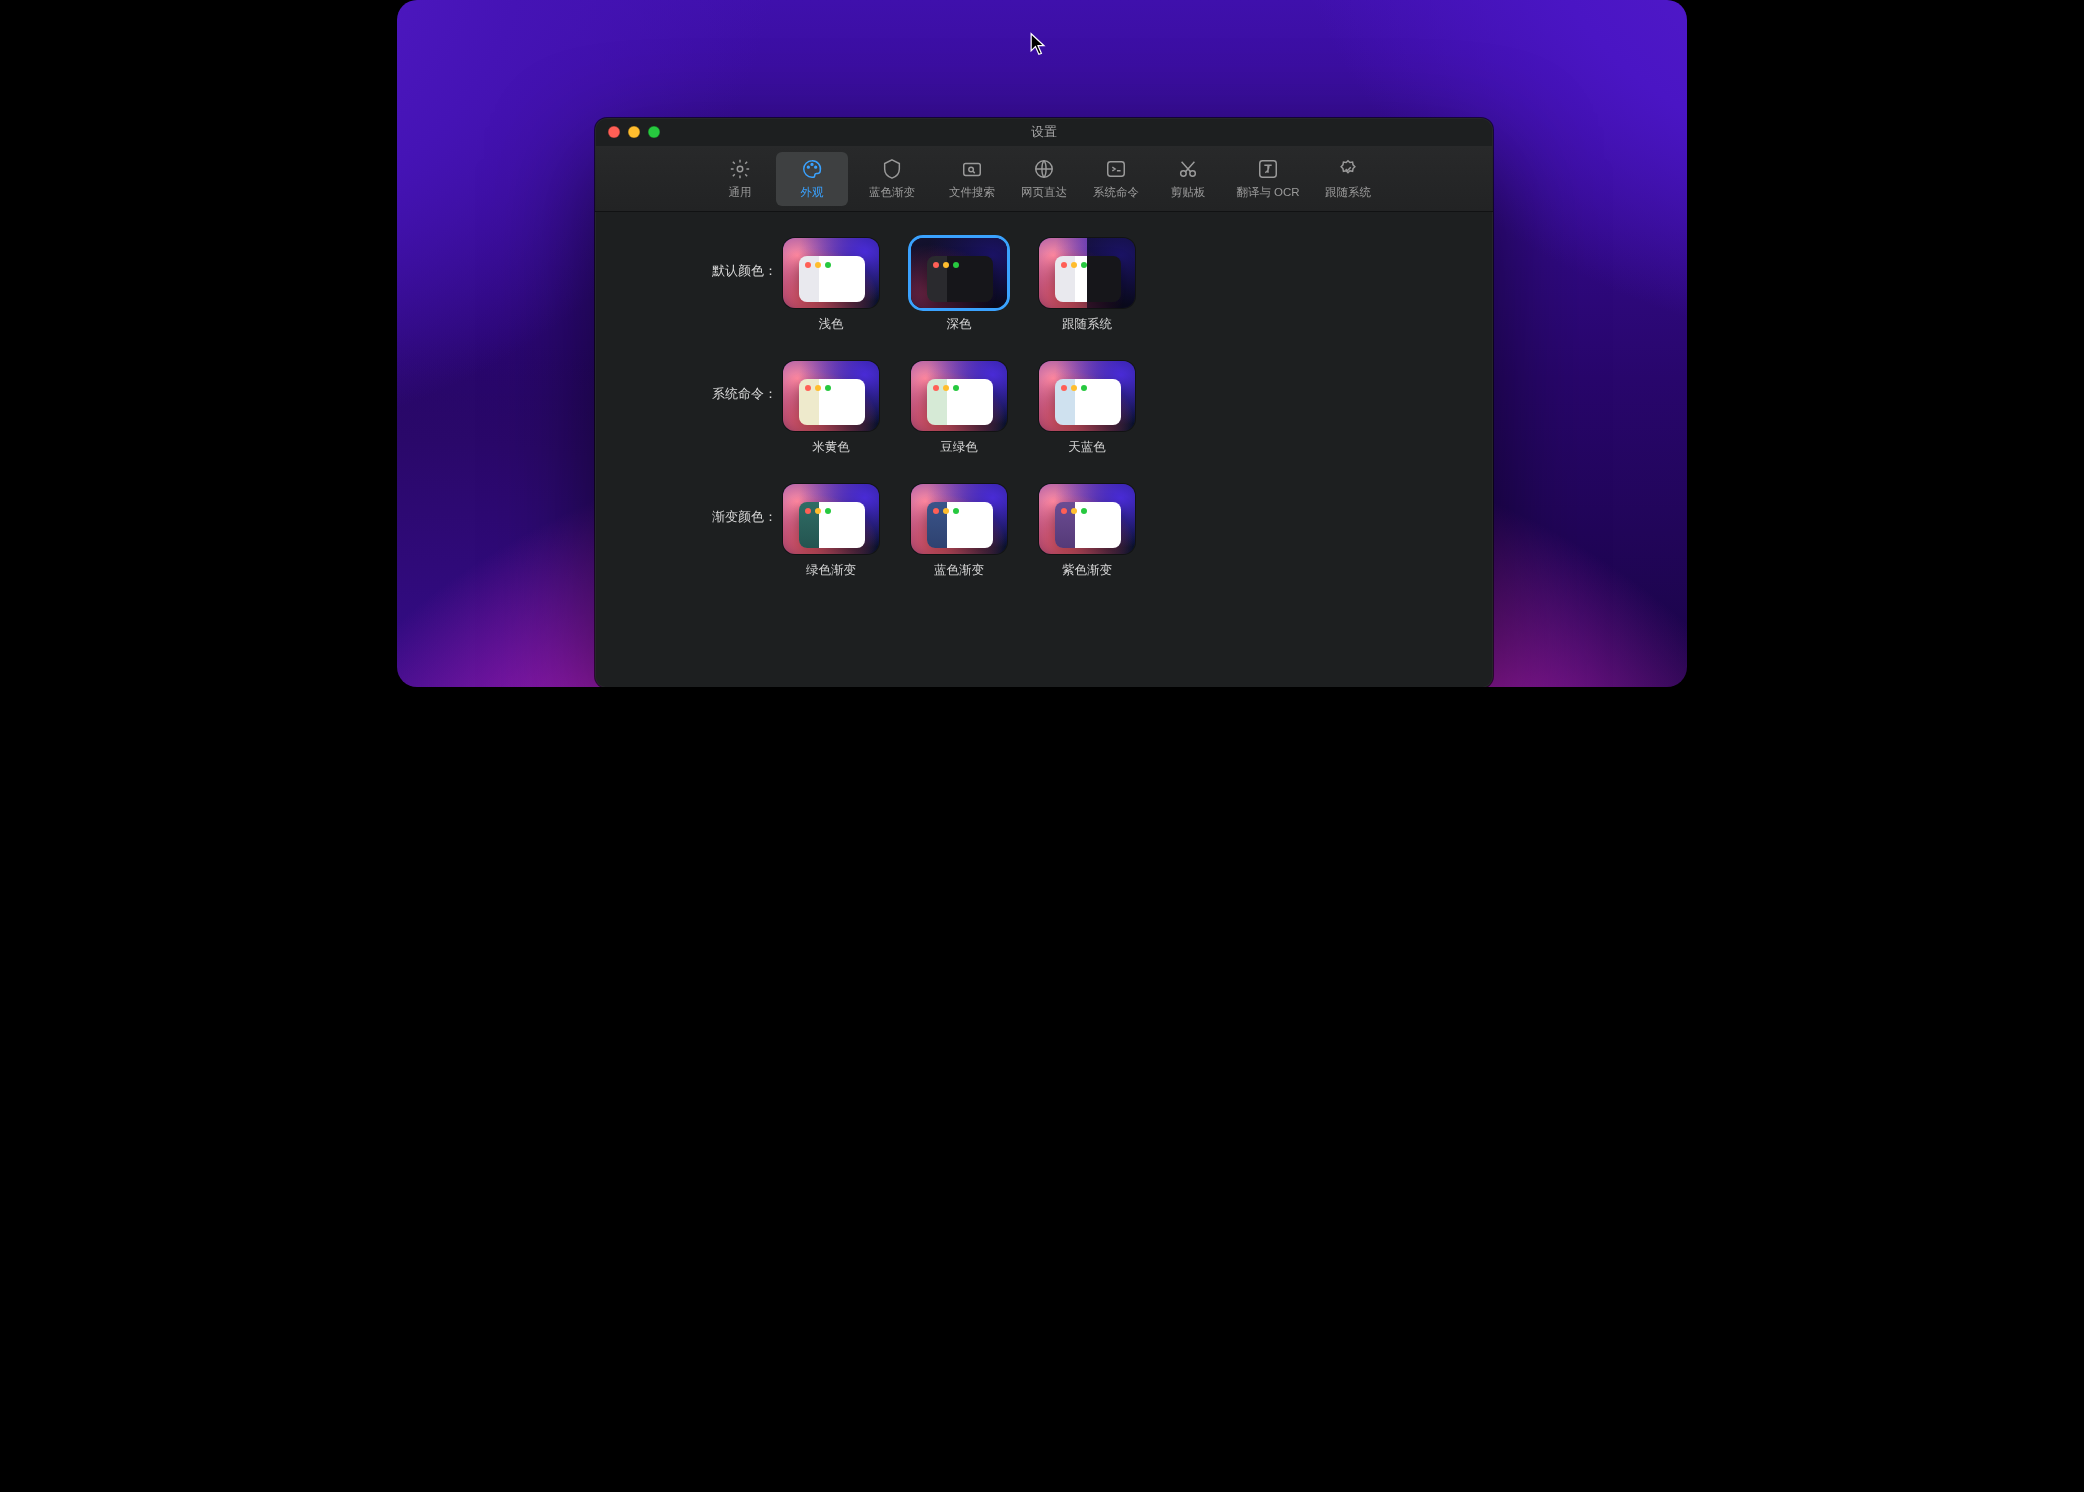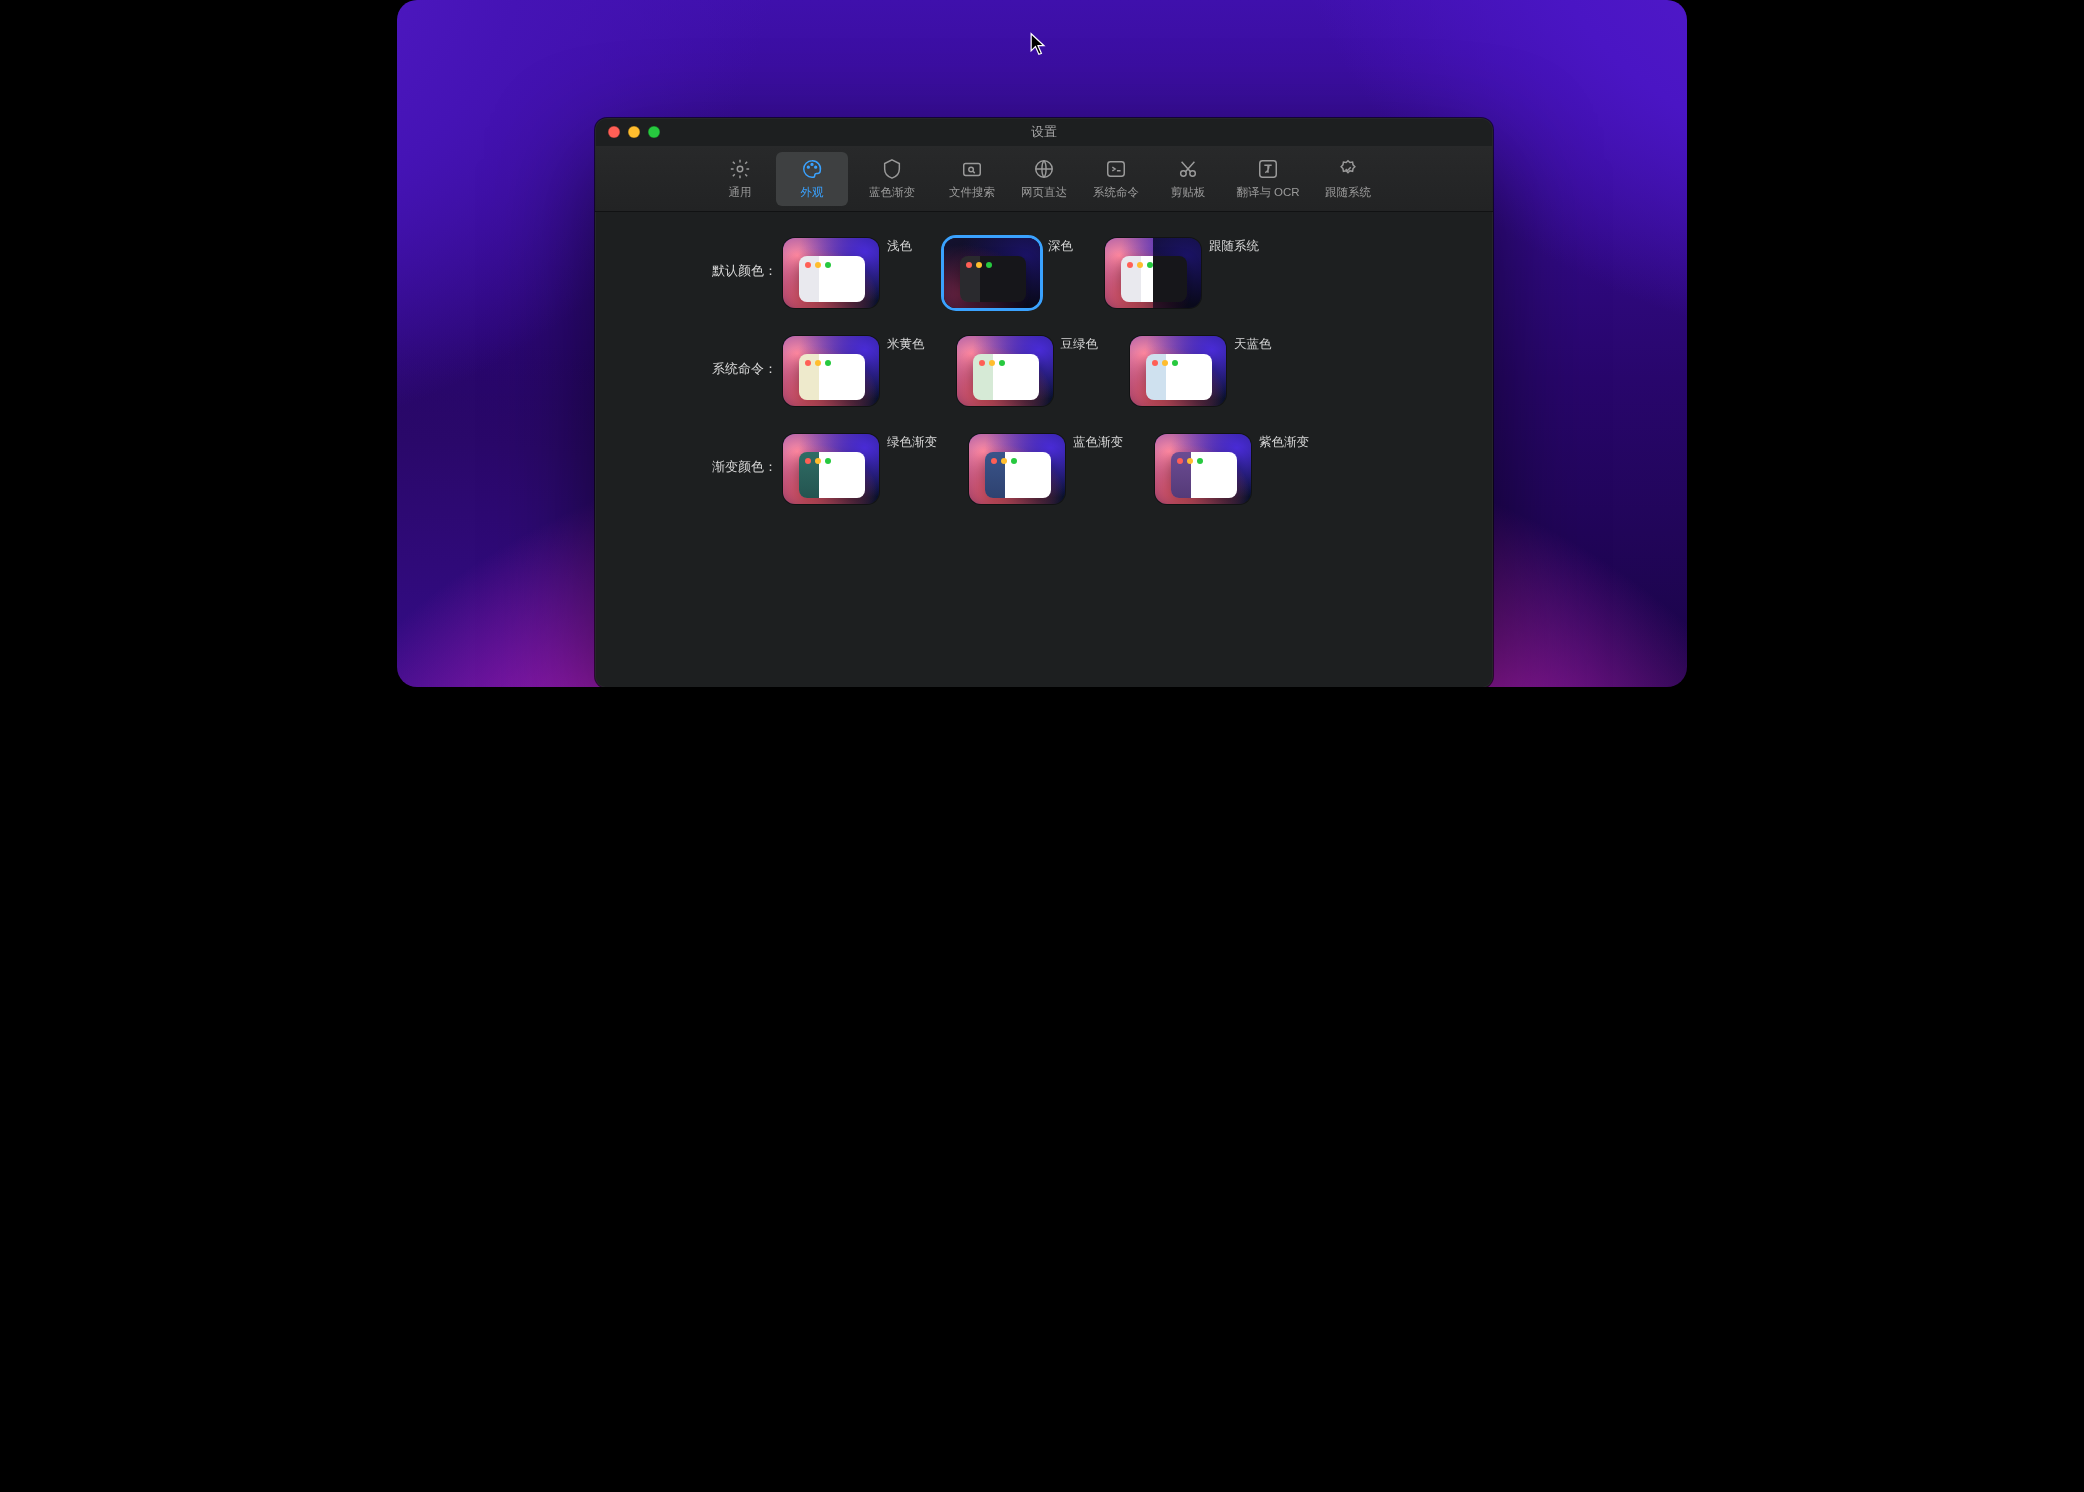--- a/index.html
+++ b/index.html
@@ -120,22 +120,22 @@
     padding-top: 24px;
     font-size: 13px;
     color: #d8d8d8;
   }
   .options {
     display: flex;
     gap: 32px;
   }
   .opt {
     display: flex;
-    flex-direction: row;
-    align-items: flex-start;
+    flex-direction: column;
+    align-items: center;
     gap: 8px;
     font-size: 12.5px;
     color: #d7d7d7;
   }
 
   
   .thumb {
     position: relative;
     width: 96px; height: 70px;
     border-radius: 12px;

